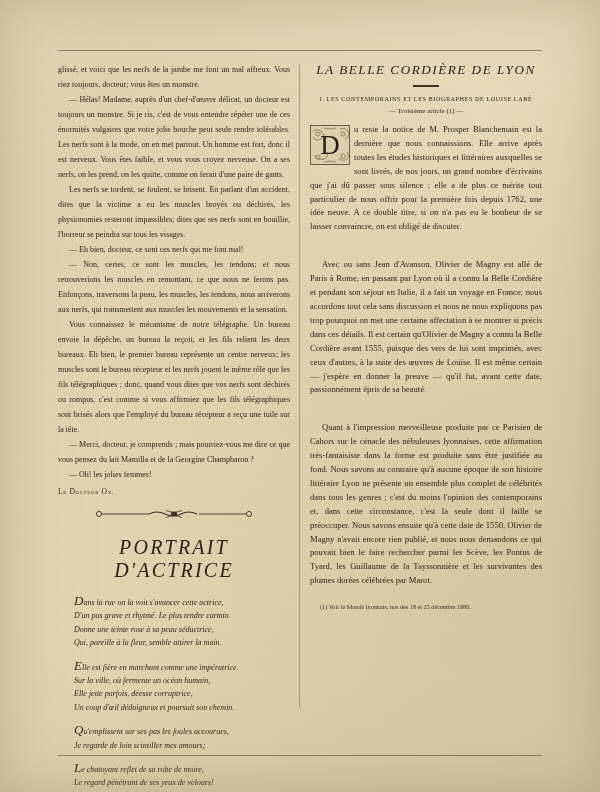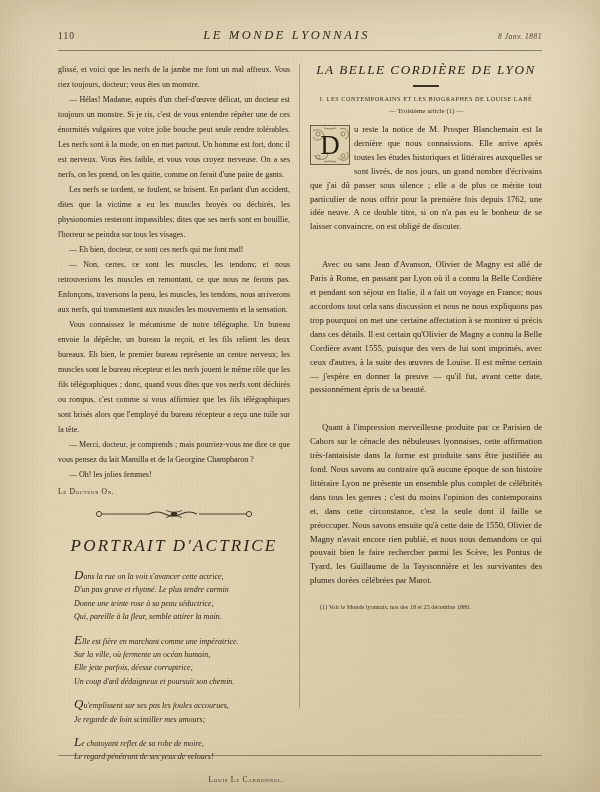--- a/index.html
+++ b/index.html
@@ -133,21 +133,21 @@
     height: 12px;
     position: relative;
   }
   .ornament svg { display: block; }
 
   
   .poem-title {
     margin-top: 16px;
     text-align: center;
     font-style: italic;
-    font-size: 17px;
+    font-size: 20px;
     letter-spacing: 2.2px;
     color: #2b2318;
   }
   .poem {
     margin-top: 12px;
     padding-left: 16px;
     font-style: italic;
     font-size: 8.0px;
     line-height: 13.4px;
     color: #2d2519;
@@ -226,25 +226,20 @@
     line-height: 9px;
     color: #3a3124;
     text-indent: 10px;
   }
 </style>
 </head>
 <body>
 
 <div class="page">
 
-  <div class="runhead">
-    <span class="folio">110</span>
-    <span class="runtitle">LE MONDE LYONNAIS</span>
-    <span class="issuedate">8 Janv. 1881</span>
-  </div>
   <div class="rule-top"></div>
 
   <div class="columns">
 
     <div class="col-left">
 
       <div class="body-text">
         <p class="noind">glissé, et voici que les nerfs de la jambe me font un mal affreux. Vous riez toujours, docteur; vous êtes un monstre.</p>
         <p>— Hélas! Madame, auprès d'un chef-d'œuvre délicat, un docteur est toujours un monstre. Si je ris, c'est de vous entendre répéter une de ces énormités vulgaires que votre jolie bouche peut seule rendre tolérables. Les nerfs sont à la mode, on en met partout. Un homme est fort, donc il est nerveux. Vous êtes faible, et vous vous croyez nerveuse. On a ses nerfs, on les prend, on les quitte, comme on ferait d'une paire de gants.</p>
         <p>Les nerfs se tordent, se foulent, se brisent. En parlant d'un accident, dites que la victime a eu les muscles broyés ou déchirés, les physionomies resteront impassibles; dites que ses nerfs sont en bouillie, l'horreur se peindra sur tous les visages.</p>

